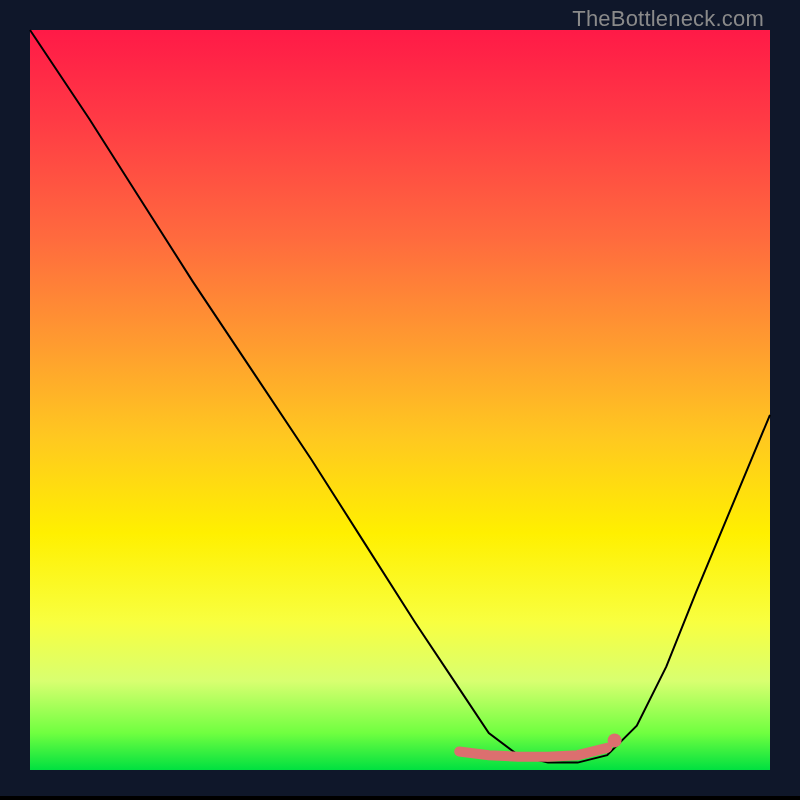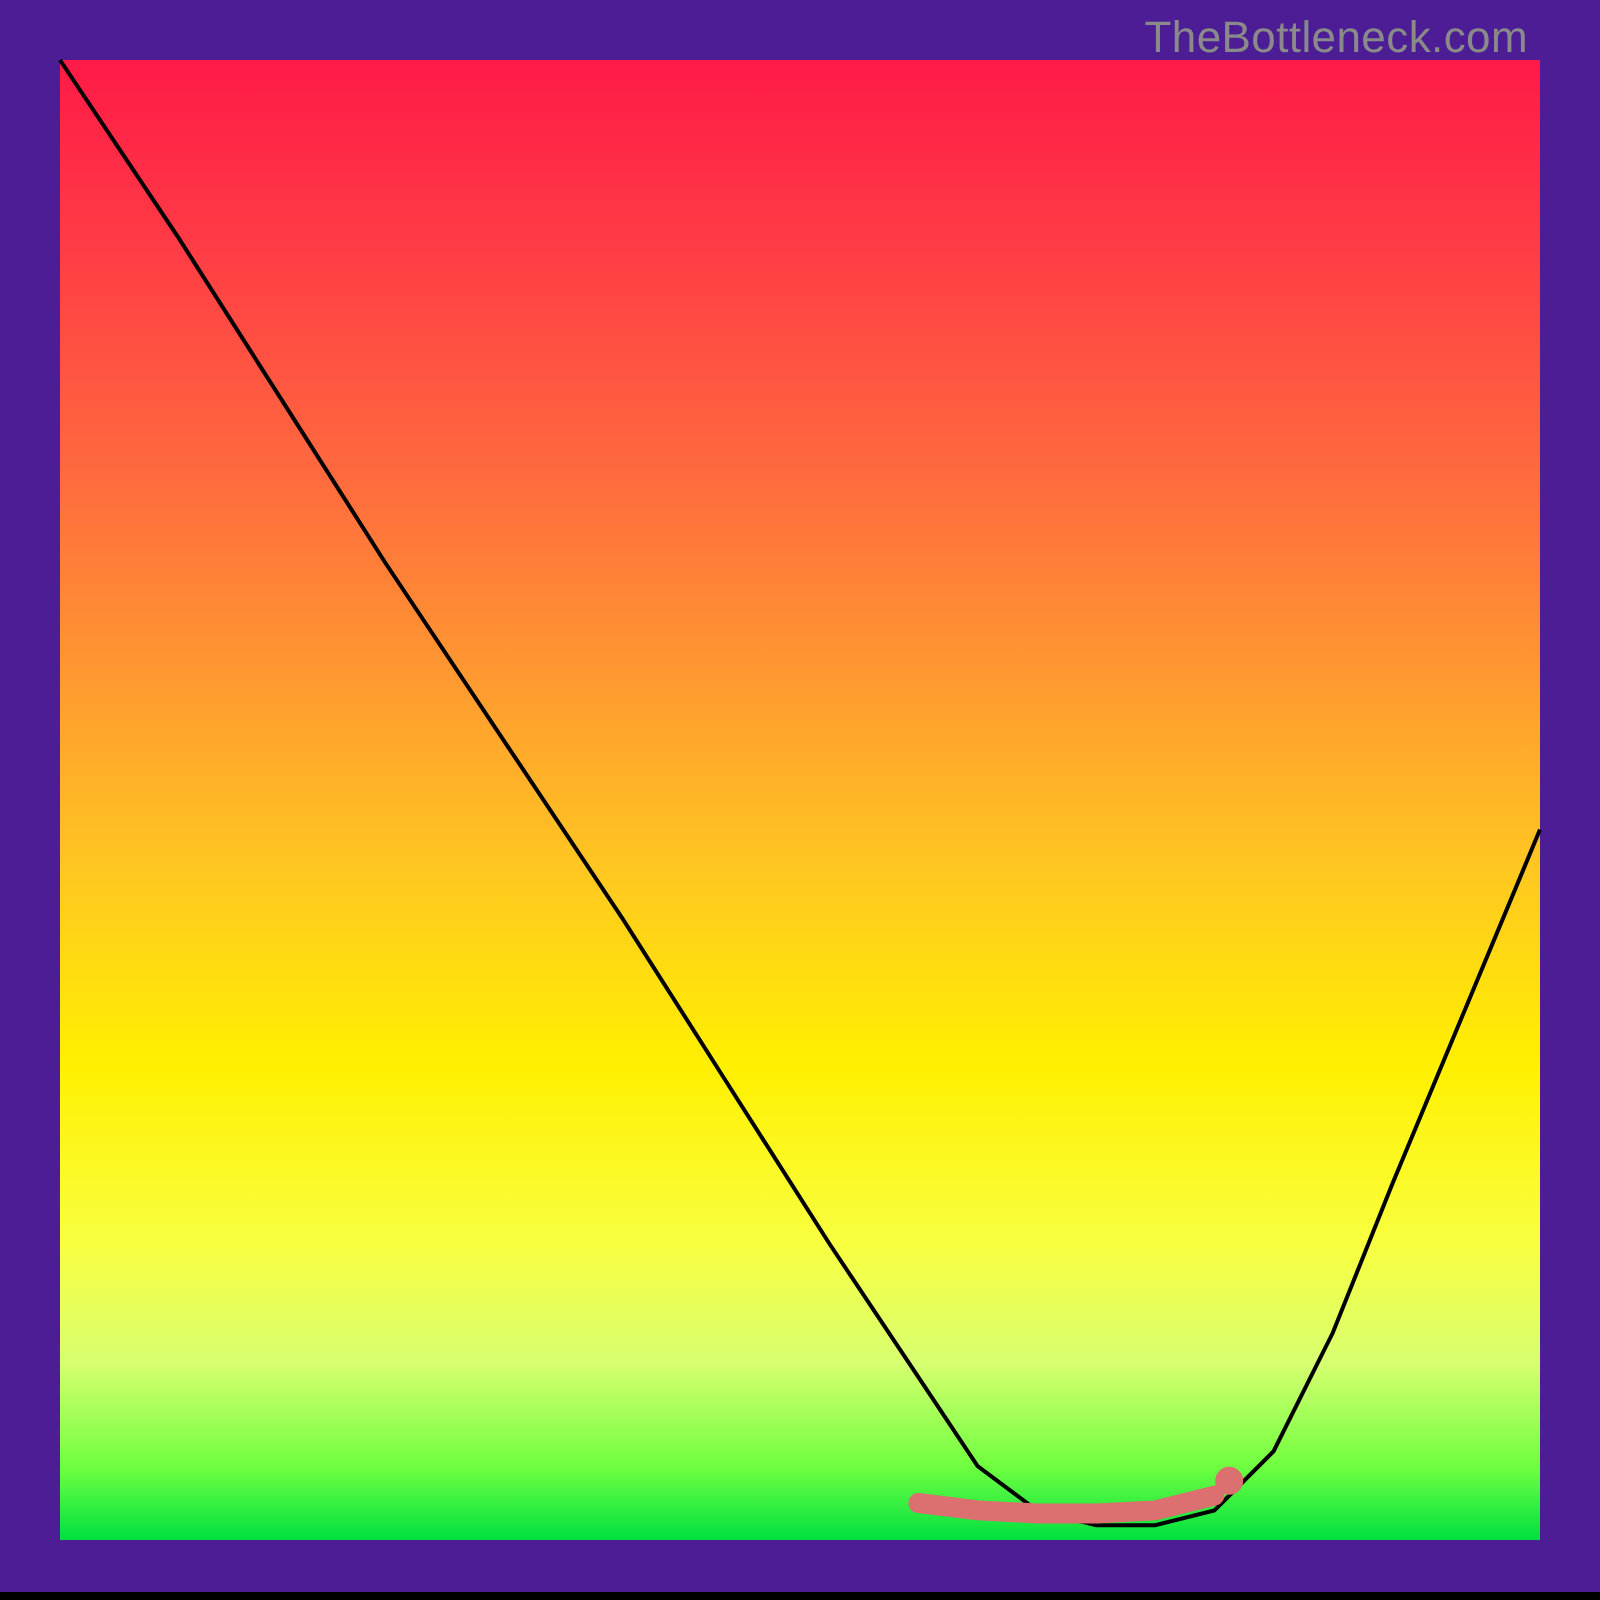--- a/index.html
+++ b/index.html
@@ -8,21 +8,21 @@
     width: 800px;
     height: 800px;
     background: #000;
     overflow: hidden;
     font-family: Arial, Helvetica, sans-serif;
   }
   .frame {
     position: relative;
     width: 800px;
     height: 796px;
-    background: #4c1d95;
+    background: #0f172a;
   }
   .plot-area {
     position: absolute;
     left: 30px;
     top: 30px;
     width: 740px;
     height: 740px;
     
     background: linear-gradient(
       to bottom,

